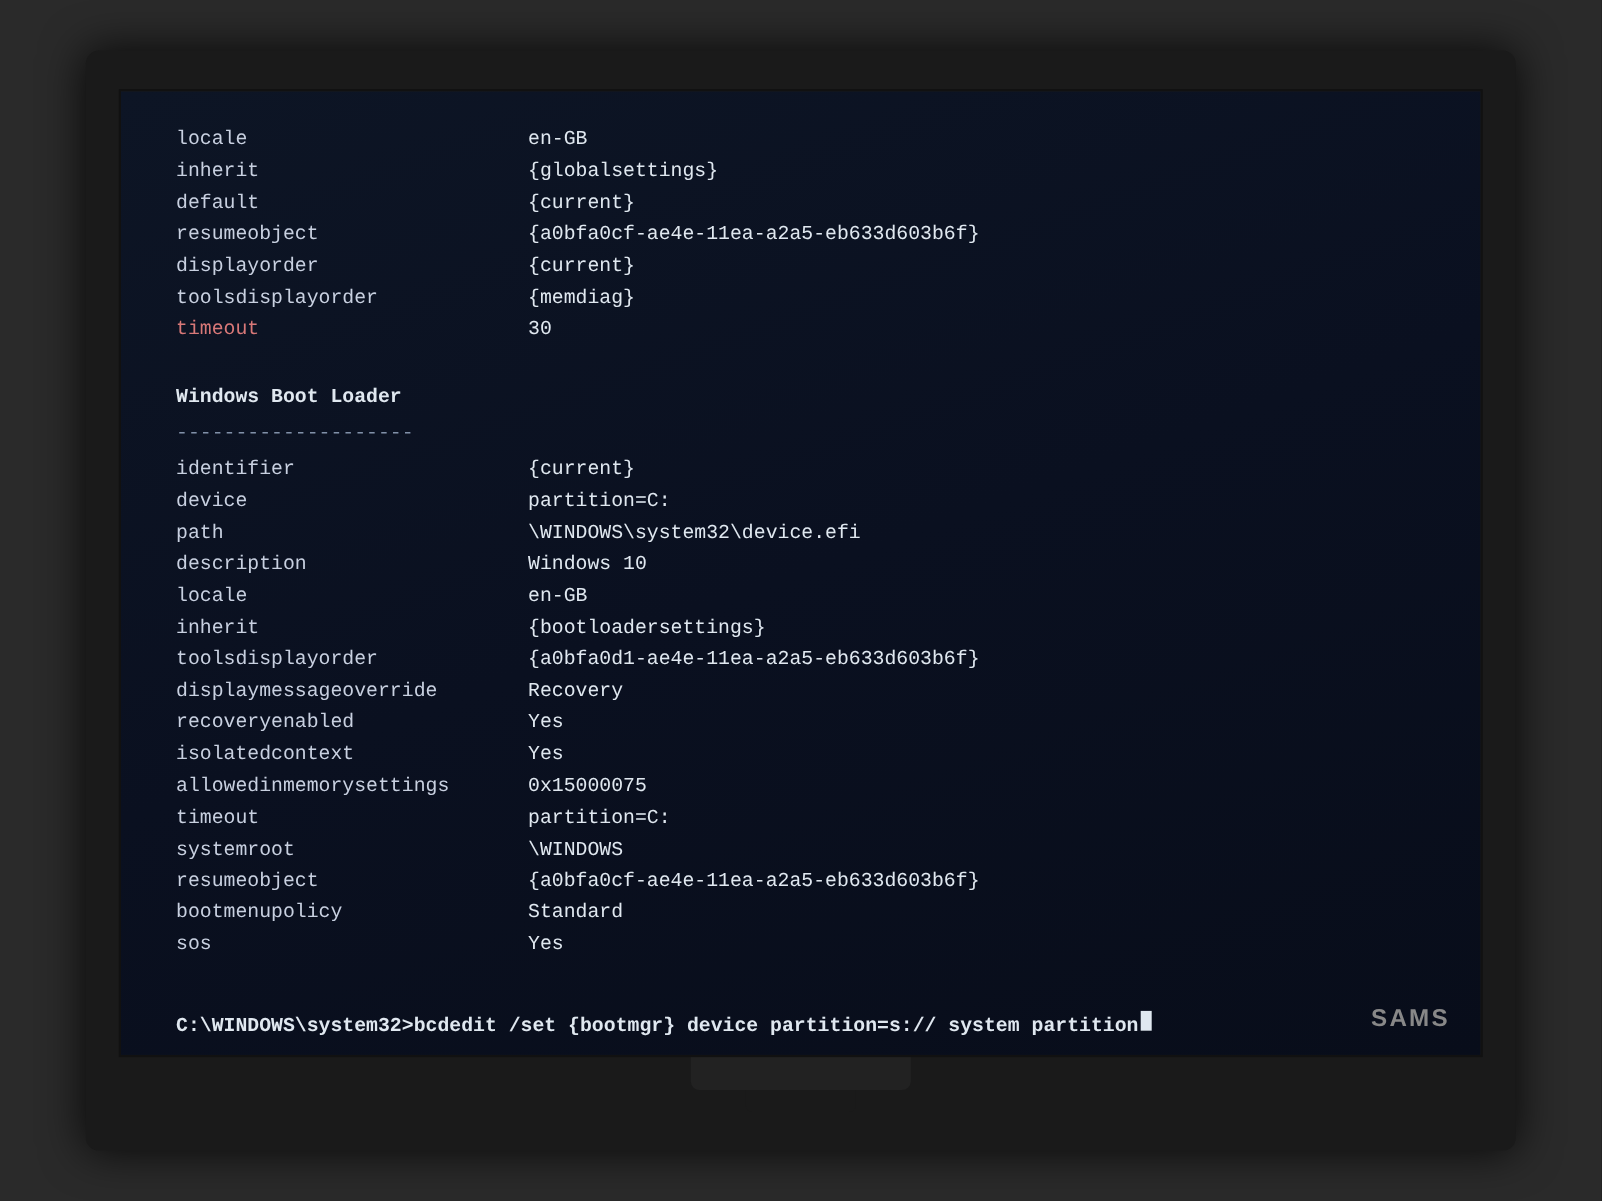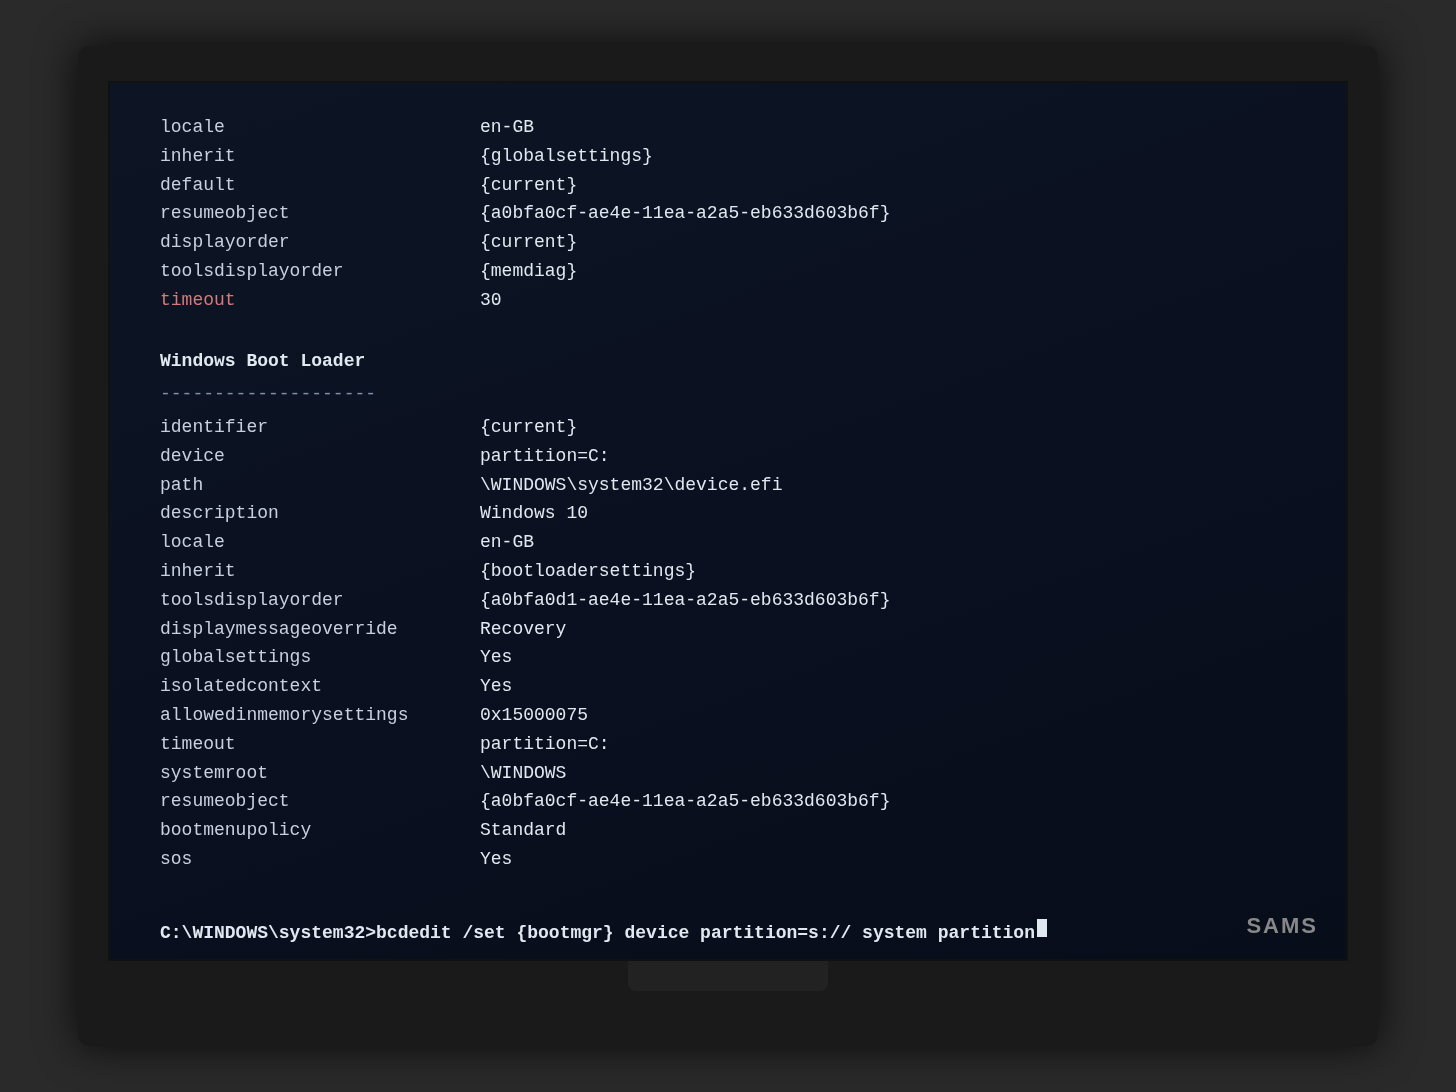--- a/index.html
+++ b/index.html
@@ -193,21 +193,21 @@
       </div>
       <div class="terminal-line">
         <span class="key">toolsdisplayorder</span>
         <span class="value">{a0bfa0d1-ae4e-11ea-a2a5-eb633d603b6f}</span>
       </div>
       <div class="terminal-line">
         <span class="key">displaymessageoverride</span>
         <span class="value">Recovery</span>
       </div>
       <div class="terminal-line">
-        <span class="key">globalsettings</span>
+        <span class="key">recoveryenabled</span>
         <span class="value">Yes</span>
       </div>
       <div class="terminal-line">
         <span class="key">isolatedcontext</span>
         <span class="value">Yes</span>
       </div>
       <div class="terminal-line">
         <span class="key">allowedinmemorysettings</span>
         <span class="value">0x15000075</span>
       </div>

